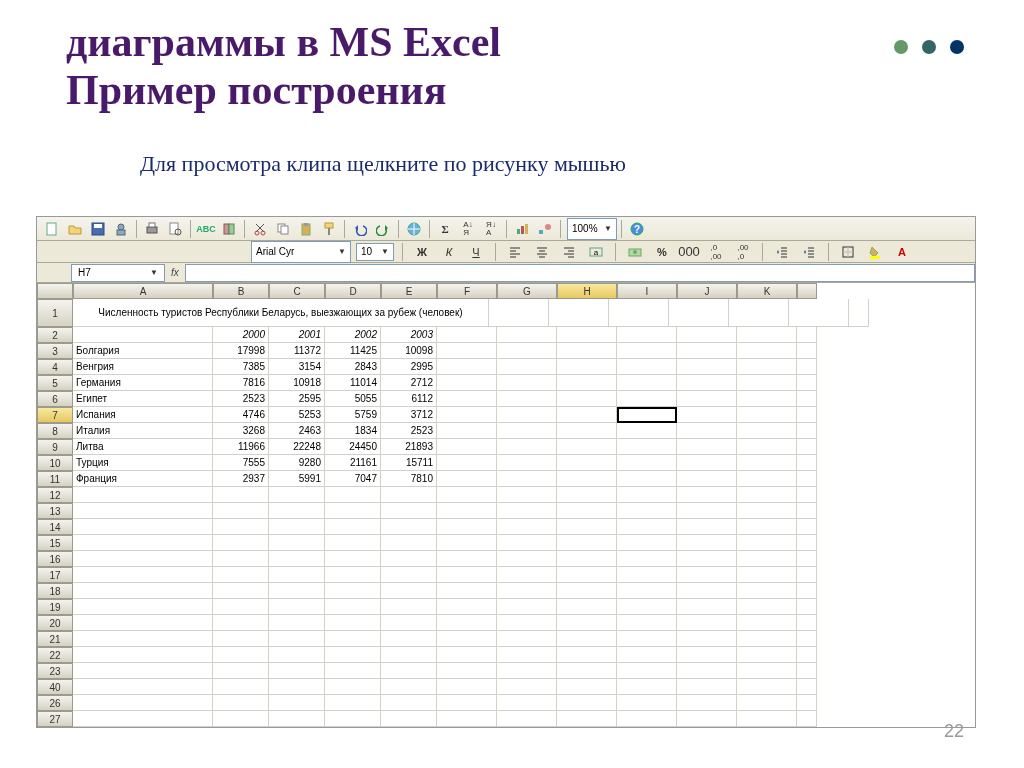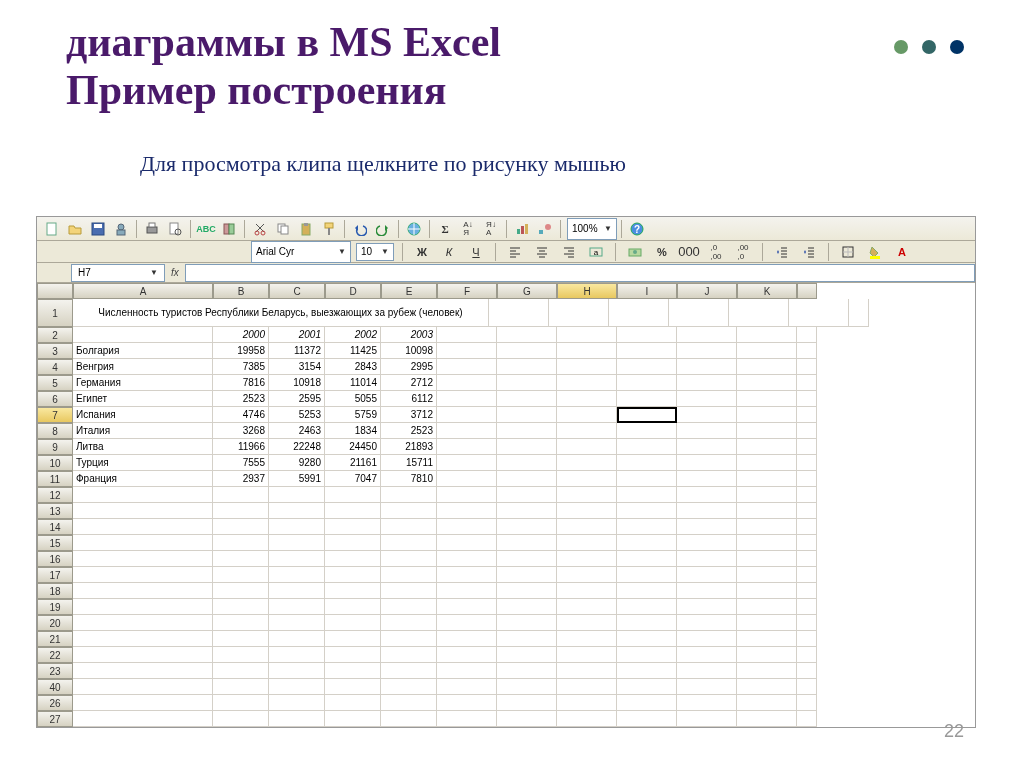--- a/index.html
+++ b/index.html
@@ -306,21 +306,21 @@
         <div class="cell cI"></div>
         <div class="cell cJ"></div>
         <div class="cell cK"></div>
         <div class="cell cL"></div>
     </div>
 
     <div id="data-rows">
         <div class="row">
           <div class="rowh">3</div>
           <div class="cell cA">Болгария</div>
-          <div class="cell cB right">19958</div>
+          <div class="cell cB right">17998</div>
           <div class="cell cC right">11372</div>
           <div class="cell cD right">11425</div>
           <div class="cell cE right">10098</div>
           <div class="cell cF"></div>
           <div class="cell cG"></div>
           <div class="cell cH"></div>
           <div class="cell cI"></div>
           <div class="cell cJ"></div>
           <div class="cell cK"></div>
           <div class="cell cL"></div>

